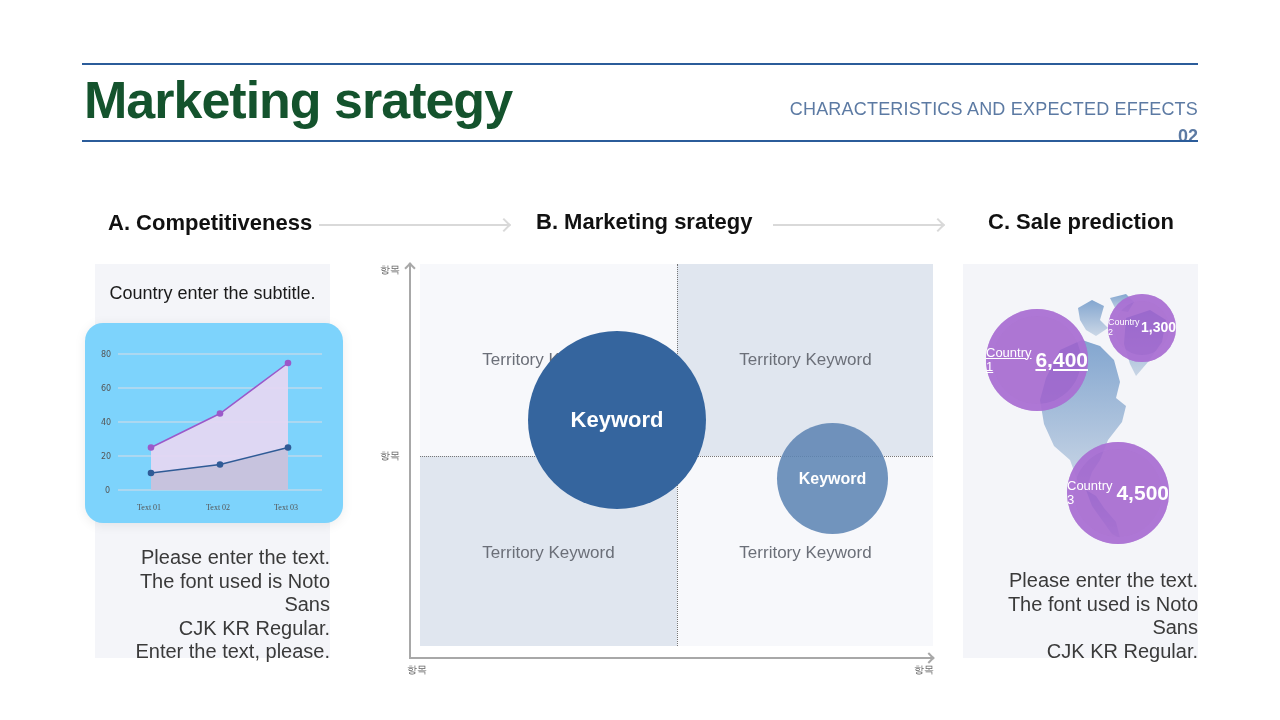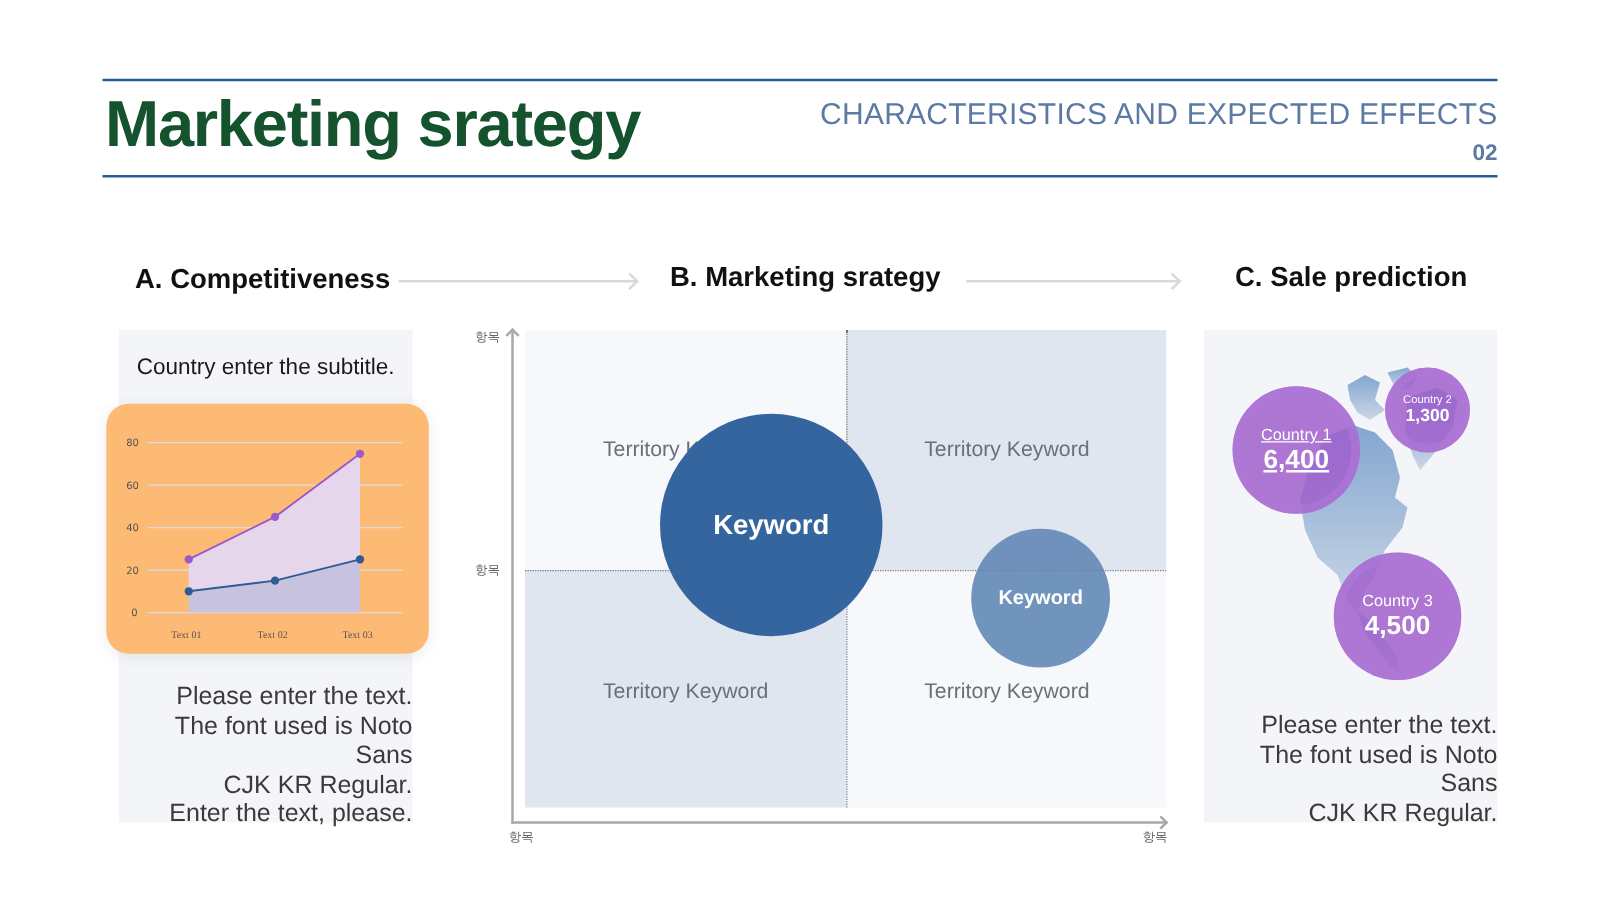--- a/index.html
+++ b/index.html
@@ -5,35 +5,35 @@
   * { box-sizing: border-box; margin: 0; padding: 0; }
   html, body { width: 1280px; height: 720px; background: #ffffff; overflow: hidden; }
   body { font-family: "Liberation Sans", "DejaVu Sans", sans-serif; position: relative; color: #222; }
 
   .rule { position: absolute; left: 82px; width: 1116px; height: 1.5px; background: #2b5c9a; }
   .rule.top { top: 63px; }
   .rule.bottom { top: 140px; }
 
   .page-title { position: absolute; left: 84px; top: 70px; font-size: 52px; font-weight: 700; color: #14532d; letter-spacing: -1px; }
   .page-sub { position: absolute; right: 82px; top: 78px; text-align: right; color: #5c7aa3; }
-  .page-sub .caption { font-size: 24px; letter-spacing: 0.2px; }
+  .page-sub .caption { font-size: 18px; letter-spacing: 0.2px; margin-top: 21px; }
   .page-sub .num { font-size: 18px; font-weight: 700; margin-top: 6px; }
 
   .step-title { position: absolute; font-size: 22px; font-weight: 700; color: #111; }
   .arrow { position: absolute; height: 2px; background: #d9d9d9; }
   .arrow::after { content: ""; position: absolute; right: 0; top: -4px; width: 8px; height: 8px;
     border-top: 2px solid #d9d9d9; border-right: 2px solid #d9d9d9; transform: rotate(45deg); }
 
   .panel { position: absolute; background: #f4f5f9; }
   .panel-a { left: 95px; top: 264px; width: 235px; height: 394px; }
   .panel-c { left: 963px; top: 264px; width: 235px; height: 394px; }
 
   .subtitle { position: absolute; left: 95px; top: 283px; width: 235px; text-align: center; font-size: 18px; color: #1a1a1a; }
 
-  .chart-card { position: absolute; left: 85px; top: 323px; width: 258px; height: 200px; background: #fdba74; border-radius: 18px;
+  .chart-card { position: absolute; left: 85px; top: 323px; width: 258px; height: 200px; background: #7dd3fc; border-radius: 18px;
     box-shadow: 0 2px 12px rgba(0,0,0,0.08); }
   .chart-card svg { position: absolute; left: 0; top: 0; }
 
   .body-text { position: absolute; text-align: right; font-size: 20px; line-height: 23.5px; color: #3a3a3a; }
 
   
   .quad-wrap { position: absolute; left: 380px; top: 255px; width: 560px; height: 425px; }
   .quad { position: absolute; }
   .q-tl { left: 40px; top: 9px; width: 257px; height: 192px; background: #f7f8fb; }
   .q-tr { left: 297px; top: 9px; width: 256px; height: 192px; background: #e0e6ef; }
@@ -50,21 +50,21 @@
     border-top: 2px solid #a8a8a8; border-right: 2px solid #a8a8a8; transform: rotate(45deg); }
   .axis-lbl { position: absolute; font-size: 10px; color: #666; font-family: "DejaVu Sans", sans-serif; }
 
   .bubble { position: absolute; border-radius: 50%; display: flex; align-items: center; justify-content: center;
     color: #fff; font-weight: 700; }
   .bubble-big { left: 148px; top: 76px; width: 178px; height: 178px; background: #35659e; font-size: 22px; }
   .bubble-small { left: 397px; top: 168px; width: 111px; height: 111px; background: rgba(95,133,180,0.88); font-size: 16px; }
 
   
   .map { position: absolute; left: 1030px; top: 290px; }
-  .country { position: absolute; border-radius: 50%; display: flex; flex-direction: column; align-items: center; justify-content: center;
+  .country { position: absolute; border-radius: 50%; display: flex; align-items: center; justify-content: center;
     color: #fff; background: rgba(160,95,205,0.85); box-shadow: inset 0 0 0 7px rgba(175,120,215,0.6); }
   .country .name { font-weight: 400; line-height: 1.1; }
   .country .val { font-weight: 700; line-height: 1.1; }
   .c1 { left: 986px; top: 309px; width: 102px; height: 102px; text-decoration: underline; }
   .c1 .name { font-size: 13px; } .c1 .val { font-size: 21px; }
   .c2 { left: 1108px; top: 294px; width: 68px; height: 68px; }
   .c2 .name { font-size: 9px; } .c2 .val { font-size: 14px; }
   .c3 { left: 1067px; top: 442px; width: 102px; height: 102px; }
   .c3 .name { font-size: 13px; } .c3 .val { font-size: 21px; }
 </style>

